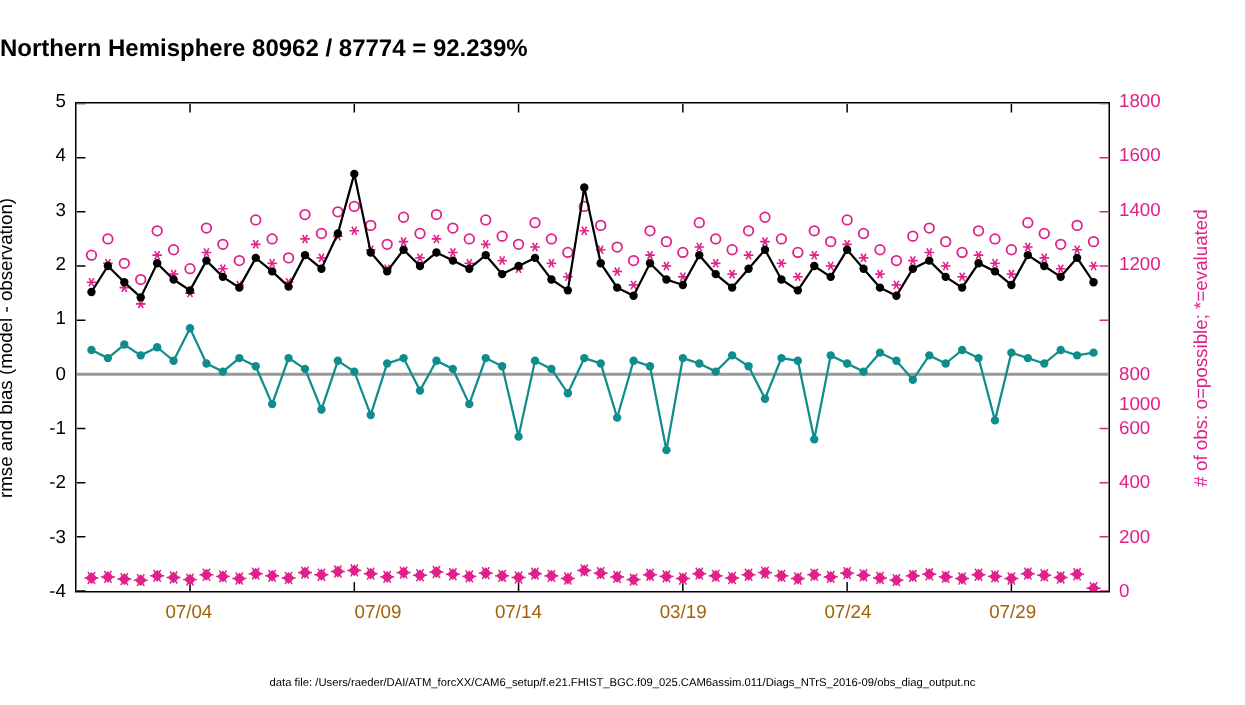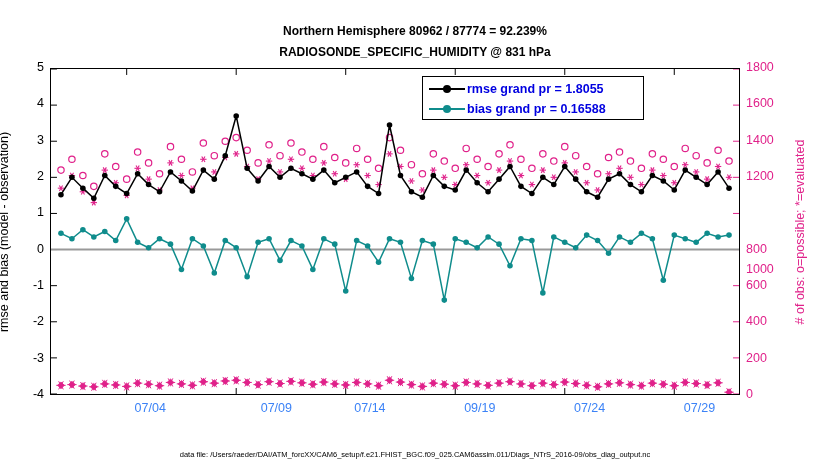--- a/index.html
+++ b/index.html
@@ -4,22 +4,22 @@
 <style>
   html,body{margin:0;padding:0;}
   body{
     width:830px;height:470px;background:#ffffff;
     font-family:"Liberation Sans", sans-serif;
     color:#000;overflow:hidden;
   }
   #root{position:relative;width:830px;height:470px;}
 
   .title{
-    position:absolute;left:0;right:0;text-align:center;
-    font-size:12px;font-weight:bold;color:#000;
+    position:absolute;left:0;right:0;text-align:left;
+    font-size:16px;font-weight:bold;color:#000;
   }
   #title1{top:24px;}
   #title2{top:45px;}
 
   
   #plot{
     position:absolute;left:50px;top:68px;width:690px;height:327px;
     border:1px solid #000;box-sizing:border-box;background:#fff;
   }
   #canvaswrap{position:absolute;inset:0;overflow:hidden;}
@@ -41,21 +41,21 @@
     transform:rotate(-90deg);white-space:nowrap;font-size:12.5px;color:#e0218a;
   }
 
   .tick-left{
     position:absolute;width:42px;text-align:right;font-size:12.5px;color:#000;
   }
   .tick-right{
     position:absolute;left:746px;width:46px;text-align:left;font-size:12.5px;color:#e0218a;
   }
   .tick-bottom{
-    position:absolute;width:80px;text-align:right;font-size:12.5px;color:#3b82f6;
+    position:absolute;width:80px;text-align:center;font-size:12.5px;color:#a16207;
   }
 
   #xlabel{
     position:absolute;left:50px;width:690px;top:426px;text-align:center;
     font-size:13.5px;color:#000;
   }
   #datafile{
     position:absolute;left:0;right:0;top:450px;text-align:center;
     font-size:7.5px;color:#000;
   }
@@ -76,21 +76,20 @@
     transform:translate(-50%,-50%);
   }
   .legend-text{font-size:12.5px;font-weight:bold;color:#0000e0;white-space:nowrap;}
 </style>
 </head>
 <body>
 
 <div id="root">
 
   <div class="title" id="title1">Northern Hemisphere 80962 / 87774 = 92.239%</div>
-  <div class="title" id="title2">RADIOSONDE_SPECIFIC_HUMIDITY @ 831 hPa</div>
 
   <div class="ylabel-left">
     <span>rmse and bias (model - observation)</span>
   </div>
   <div class="ylabel-right">
     <span># of obs: o=possible; *=evaluated</span>
   </div>
 
   <div id="ticks-left">
       <div class="tick-left" style="left: 2px; top: 60px;">5</div>
@@ -113,21 +112,21 @@
       <div class="tick-right" style="top: 241.667px;">800</div>
       <div class="tick-right" style="top: 278px;">600</div>
       <div class="tick-right" style="top: 314.333px;">400</div>
       <div class="tick-right" style="top: 350.667px;">200</div>
       <div class="tick-right" style="top: 387px;">0</div>
     </div>
   <div id="ticks-bottom">
       <div class="tick-bottom" style="left: 85.9016px; top: 401px;">07/04</div>
       <div class="tick-bottom" style="left: 212px; top: 401px;">07/09</div>
       <div class="tick-bottom" style="left: 305.574px; top: 401px;">07/14</div>
-      <div class="tick-bottom" style="left: 415.41px; top: 401px;">09/19</div>
+      <div class="tick-bottom" style="left: 415.41px; top: 401px;">03/19</div>
       <div class="tick-bottom" style="left: 525.246px; top: 401px;">07/24</div>
       <div class="tick-bottom" style="left: 635.082px; top: 401px;">07/29</div>
     </div>
 
   <div id="plot">
     <div id="canvaswrap">
       <svg class="layer" id="svg-plot" viewBox="0 0 690 327" preserveAspectRatio="none">
           <line x1="0" y1="0" x2="6" y2="0" stroke="#000" stroke-width="1"></line>
           <line x1="690" y1="0" x2="684" y2="0" stroke="#e0218a" stroke-width="1"></line>
           <line x1="0" y1="36.333333333333336" x2="6" y2="36.333333333333336" stroke="#000" stroke-width="1"></line>
@@ -1028,32 +1027,16 @@
           <circle cx="625.0819672131148" cy="121.71666666666667" r="2.8" fill="#000000"></circle>
           <circle cx="636.0655737704918" cy="101.73333333333332" r="2.8" fill="#000000"></circle>
           <circle cx="647.0491803278688" cy="109" r="2.8" fill="#000000"></circle>
           <circle cx="658.0327868852459" cy="116.26666666666668" r="2.8" fill="#000000"></circle>
           <circle cx="669.016393442623" cy="103.55000000000001" r="2.8" fill="#000000"></circle>
           <circle cx="680" cy="119.89999999999999" r="2.8" fill="#000000"></circle>
         </svg>
     </div>
   </div>
 
-  <div id="legend">
-    <div class="legend-row">
-      <span class="legend-sample">
-        <span class="ln" style="background:#000"></span>
-          <span class="mk" style="background:#000"></span>
-      </span>
-      <span class="legend-text">rmse grand pr = 1.8055</span>
-    </div>
-    <div class="legend-row">
-      <span class="legend-sample">
-        <span class="ln" style="background:#0f8c8c"></span>
-          <span class="mk" style="background:#0f8c8c"></span>
-      </span>
-      <span class="legend-text">bias grand pr = 0.16588</span>
-    </div>
-  </div>
 
   <div id="datafile">data file: /Users/raeder/DAI/ATM_forcXX/CAM6_setup/f.e21.FHIST_BGC.f09_025.CAM6assim.011/Diags_NTrS_2016-09/obs_diag_output.nc</div>
 
 </div>
 
 </body></html>

